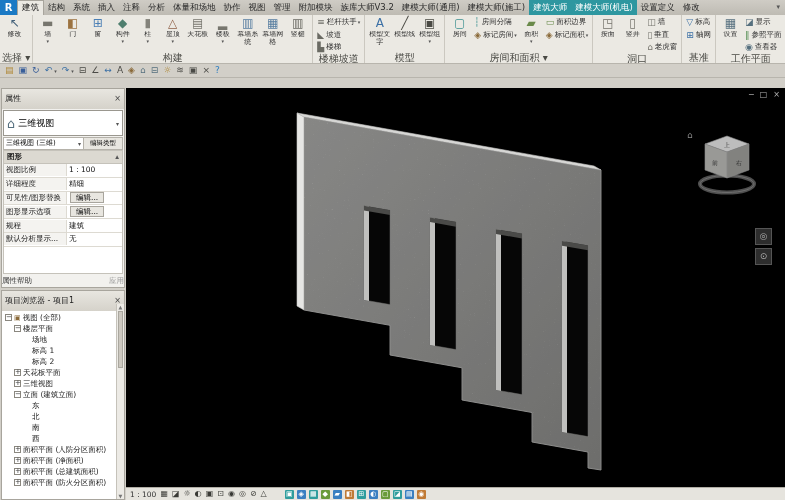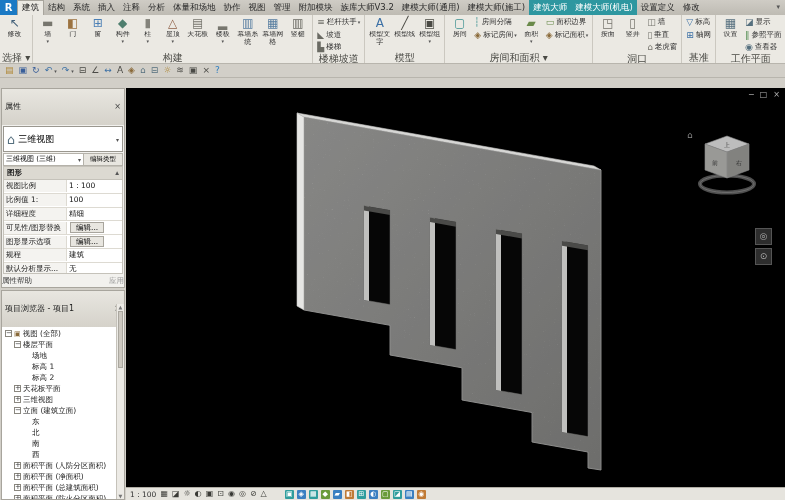--- a/index.html
+++ b/index.html
@@ -32,21 +32,21 @@
   
   .qat{position:absolute;left:0;top:64px;right:0;height:13px;background:#d2cfc8;border-bottom:1px solid #b8b5ad;display:flex;align-items:center;padding-left:5px;gap:5px;}
   .qicon{font-size:9px;line-height:13px;}
   .qarr{font-size:5px;color:#555;margin-left:-3px;}
 
   
   .workspace{position:absolute;left:0;top:78px;right:0;bottom:0;background:#d2cfc8;}
 
   
   .props{position:absolute;left:1px;top:10px;width:124px;height:200px;background:#f2f1ee;border:1px solid #a8a59d;display:flex;flex-direction:column;box-sizing:border-box;}
-  .ptitle{height:12px;flex:0 0 12px;background:linear-gradient(#e8e6e0,#d5d2ca);font-size:8px;line-height:12px;padding:12px 3px;color:#222;display:flex;justify-content:space-between;align-items:center;}
+  .ptitle{height:12px;flex:0 0 12px;background:linear-gradient(#e8e6e0,#d5d2ca);font-size:8px;line-height:12px;padding:4px 3px;color:#222;display:flex;justify-content:space-between;align-items:center;}
   .ptitle .x{font-size:8px;color:#444;line-height:12px;}
   .typesel{height:24px;flex:0 0 24px;background:#fff;border:1px solid #9a978f;margin:1px;display:flex;align-items:center;gap:3px;font-size:9px;padding:0 3px;}
   .tsicon{font-size:13px;}
   .typesel .dd{margin-left:auto;font-size:6px;color:#555;}
   .namerow{height:13px;flex:0 0 13px;display:flex;margin:0 1px;}
   .viewname{flex:1;border:1px solid #b5b2aa;background:#fff;font-size:7px;line-height:11px;padding:0 2px;display:flex;overflow:hidden;white-space:nowrap;}
   .viewname .dd{margin-left:auto;font-size:6px;color:#555;}
   .edittype{width:38px;border:1px solid #b5b2aa;border-left:none;background:#e8e6e0;font-size:6.5px;line-height:11px;text-align:center;overflow:hidden;white-space:nowrap;}
   .grid{flex:1;overflow:hidden;margin:0 1px;background:#fff;border:1px solid #c5c2ba;}
   .ghead{height:12px;background:#dcd9d1;font-size:7.5px;font-weight:bold;line-height:12px;padding:0 3px;display:flex;justify-content:space-between;border-bottom:1px solid #c5c2ba;color:#222;}
@@ -358,24 +358,20 @@
         <div class="edittype">编辑类型</div>
       </div>
       <div class="grid" id="propgrid">
           <div class="ghead">
             <span>图形</span>
             <span style="color: rgb(85, 85, 85);">▴</span>
           </div>
           <div class="grow">
             <span class="gl">视图比例</span>
             <span class="gv">1 : 100</span>
-          </div>
-          <div class="grow">
-            <span class="gl">比例值 1:</span>
-            <span class="gv">100</span>
           </div>
           <div class="grow">
             <span class="gl">详细程度</span>
             <span class="gv">精细</span>
           </div>
           <div class="grow">
             <span class="gl">可见性/图形替换</span>
             <span class="gv btn">编辑...</span>
           </div>
           <div class="grow">

